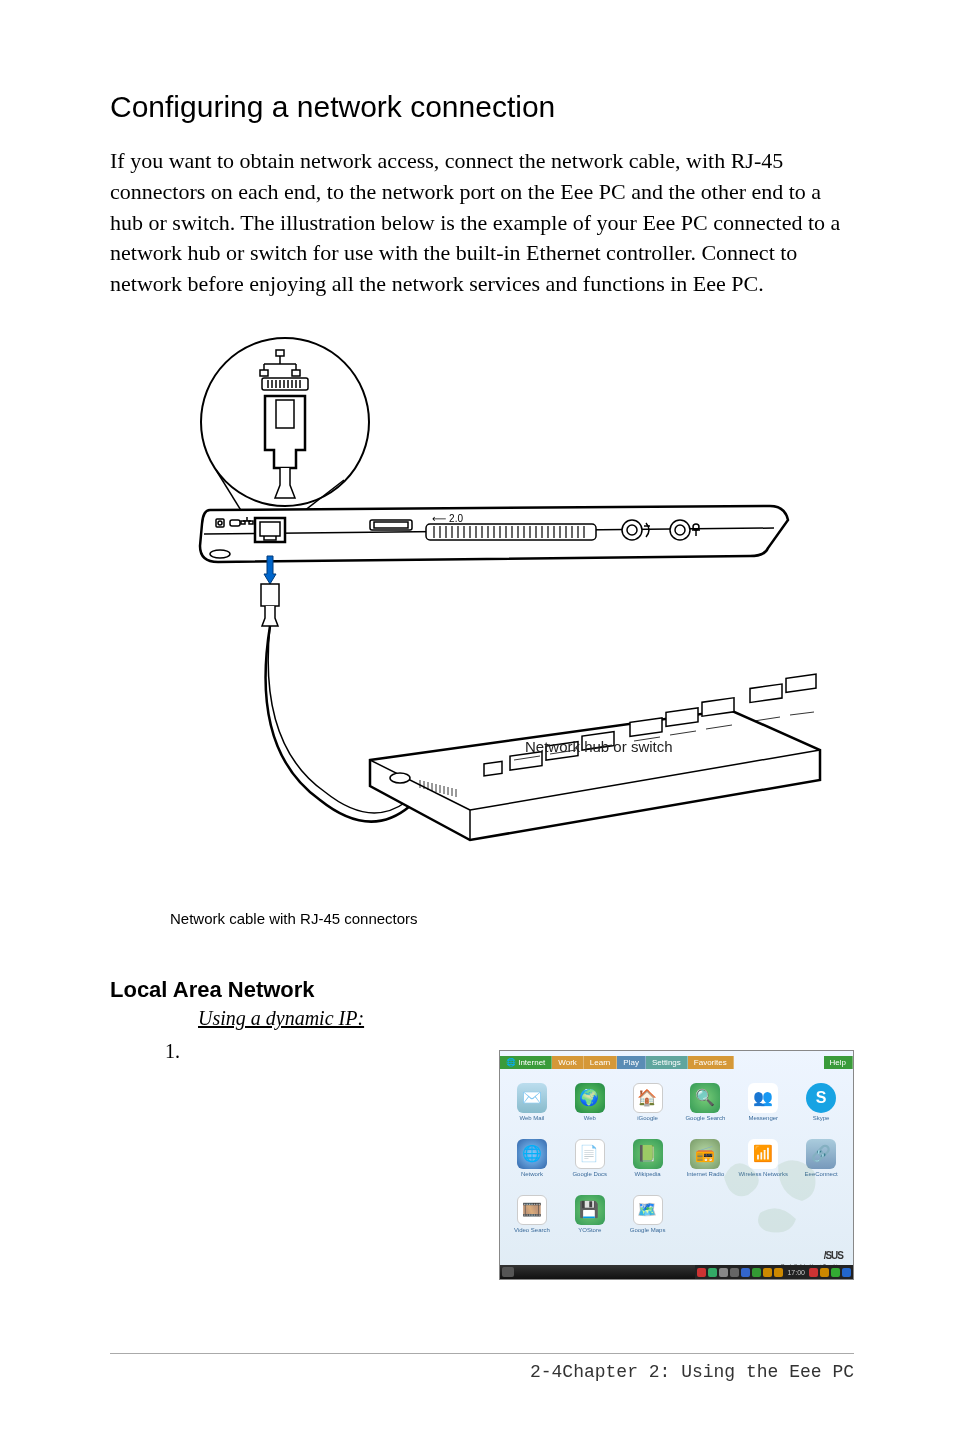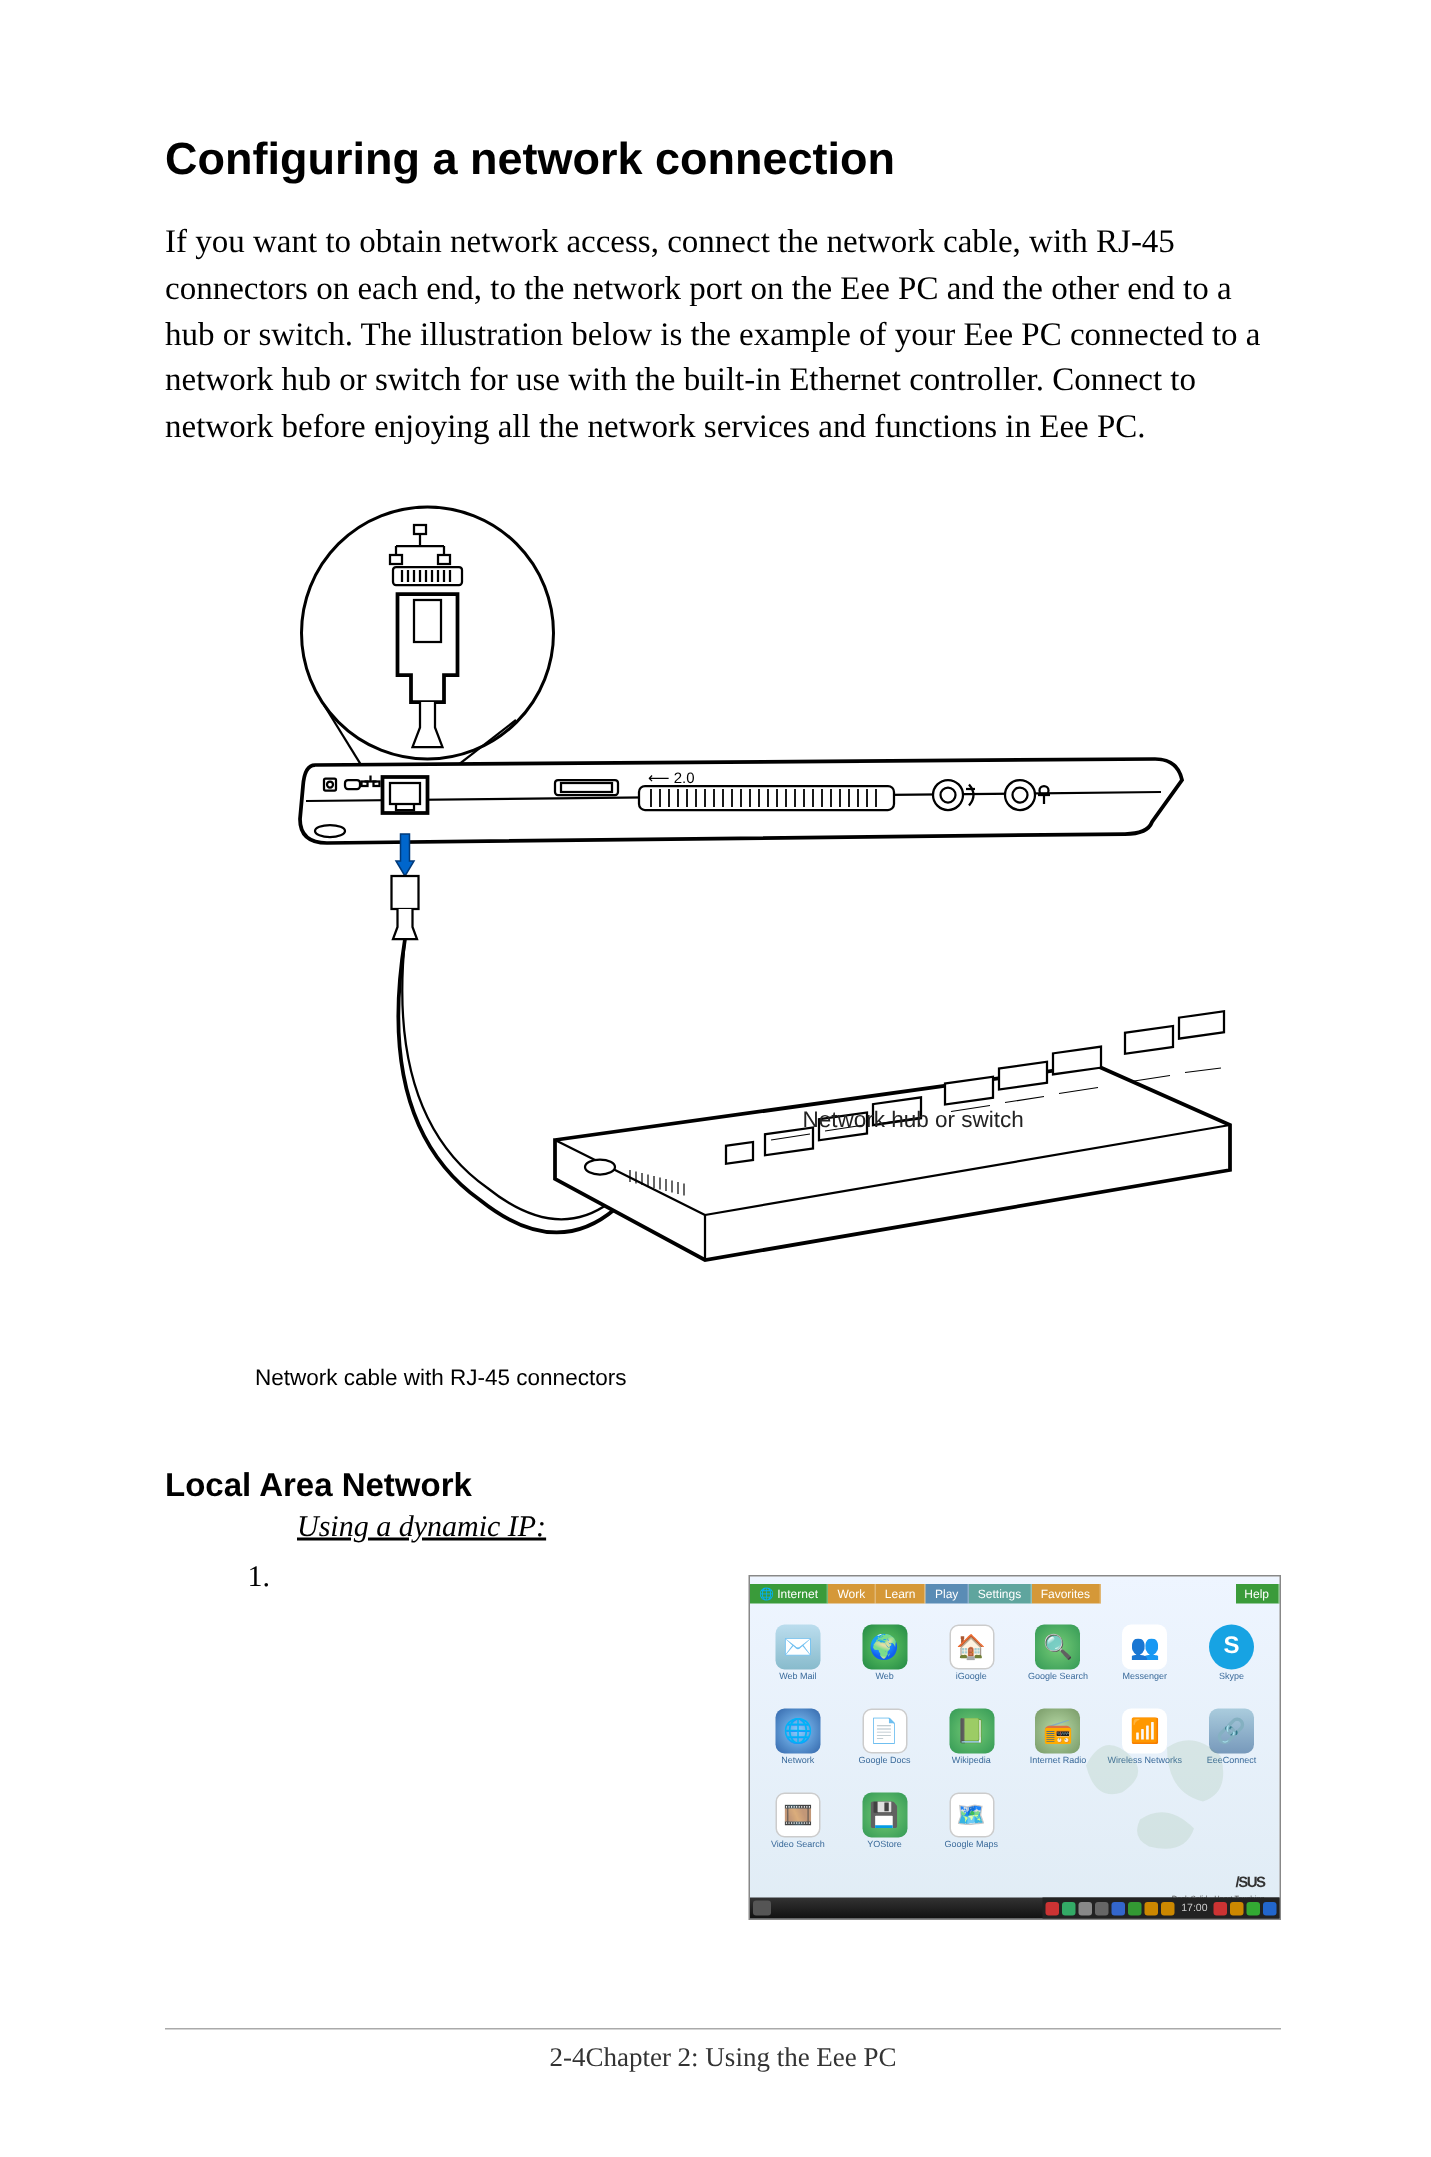--- a/index.html
+++ b/index.html
@@ -7,39 +7,39 @@
     font-family: Georgia, 'Times New Roman', serif;
     background: #fff;
     color: #000;
     width: 954px;
     height: 1438px;
     position: relative;
     padding: 90px 100px 50px 110px;
   }
   .heading {
     font-size: 30px;
-    font-weight: bold;
+    font-weight: normal;
     font-family: Arial, Helvetica, sans-serif;
     margin-bottom: 22px;
   }
   .body-text {
     font-size: 22px;
     line-height: 1.4;
     margin-bottom: 30px;
   }
   .diagram-area {
     position: relative;
     width: 690px;
     height: 560px;
     margin: 0 auto 20px 60px;
   }
   .network-hub-label {
     position: absolute;
     top: 408px;
-    left: 365px;
+    left: 355px;
     font-size: 15px;
     font-family: Arial, Helvetica, sans-serif;
     color: #222;
   }
   .cable-caption {
     font-size: 15px;
     font-family: Arial, Helvetica, sans-serif;
     margin-left: 60px;
     margin-top: 5px;
     margin-bottom: 50px;
@@ -139,23 +139,23 @@
   .ss-tray-ico { width:9px; height:9px; border-radius:2px; }
   .ss-start { width:12px; height:10px; background:#555; margin-left:2px; border-radius:2px;}
   .footer {
     position: absolute;
     bottom: 56px;
     left: 110px;
     right: 100px;
     border-top: 1px solid #aaa;
     padding-top: 8px;
     display: flex;
-    justify-content: center;
+    justify-content: flex-end;
     font-size: 18px;
-    font-family: Liberation Serif, serif;
+    font-family: Liberation Mono, monospace;
     color: #333;
   }
   .circle-detail {
     stroke:#000; stroke-width:2; fill:#fff;
   }
   .thin { stroke:#000; stroke-width:1.5; fill:none; }
   .thick { stroke:#000; stroke-width:2.5; fill:none; }
   .fillwhite { fill:#fff; }
   .arrow-blue { fill:#0066cc; stroke:#003a7a; stroke-width:1;}
 </style>

